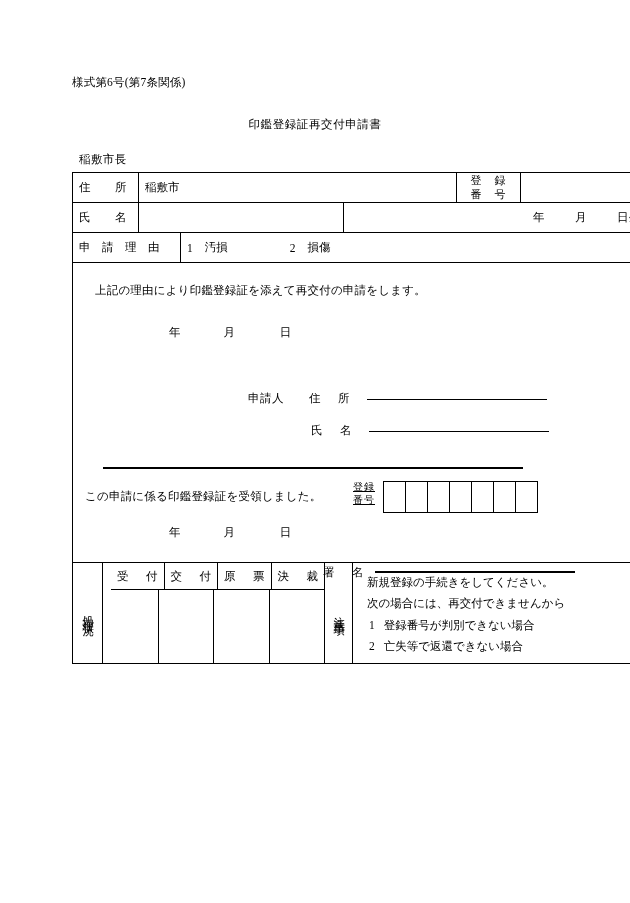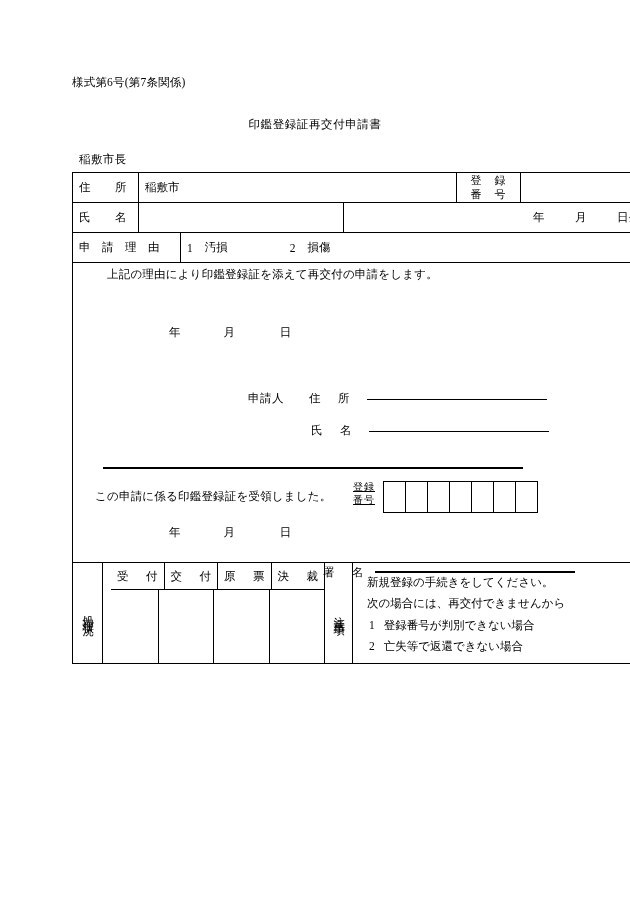--- a/index.html
+++ b/index.html
@@ -114,24 +114,23 @@
   
   .r4 {
     display: block;
     height: 300px;
     position: relative;
     padding: 0;
   }
   .decl-text {
     position: absolute;
     left: 22px;
-    top: 4px;
+    top: 20px;
     font-size: 11.5px;
     letter-spacing: 0.2px;
-    margin-left: 12px;
   }
   .decl-date {
     position: absolute;
     left: 96px;
     top: 62px;
     font-size: 11.5px;
   }
   .decl-date .m { margin-left: 40px; }
   .decl-date .d { margin-left: 42px; }
 
@@ -162,21 +161,21 @@
   .thick-rule {
     position: absolute;
     left: 30px;
     top: 204px;
     width: 420px;
     border-top: 2px solid #000;
   }
 
   .receipt-text {
     position: absolute;
-    left: 22px;
+    left: 12px;
     top: 226px;
     font-size: 11.5px;
     letter-spacing: 0.2px;
   }
   .regno-box-label {
     position: absolute;
     left: 280px;
     top: 218px;
     font-size: 10px;
     line-height: 1.25;

